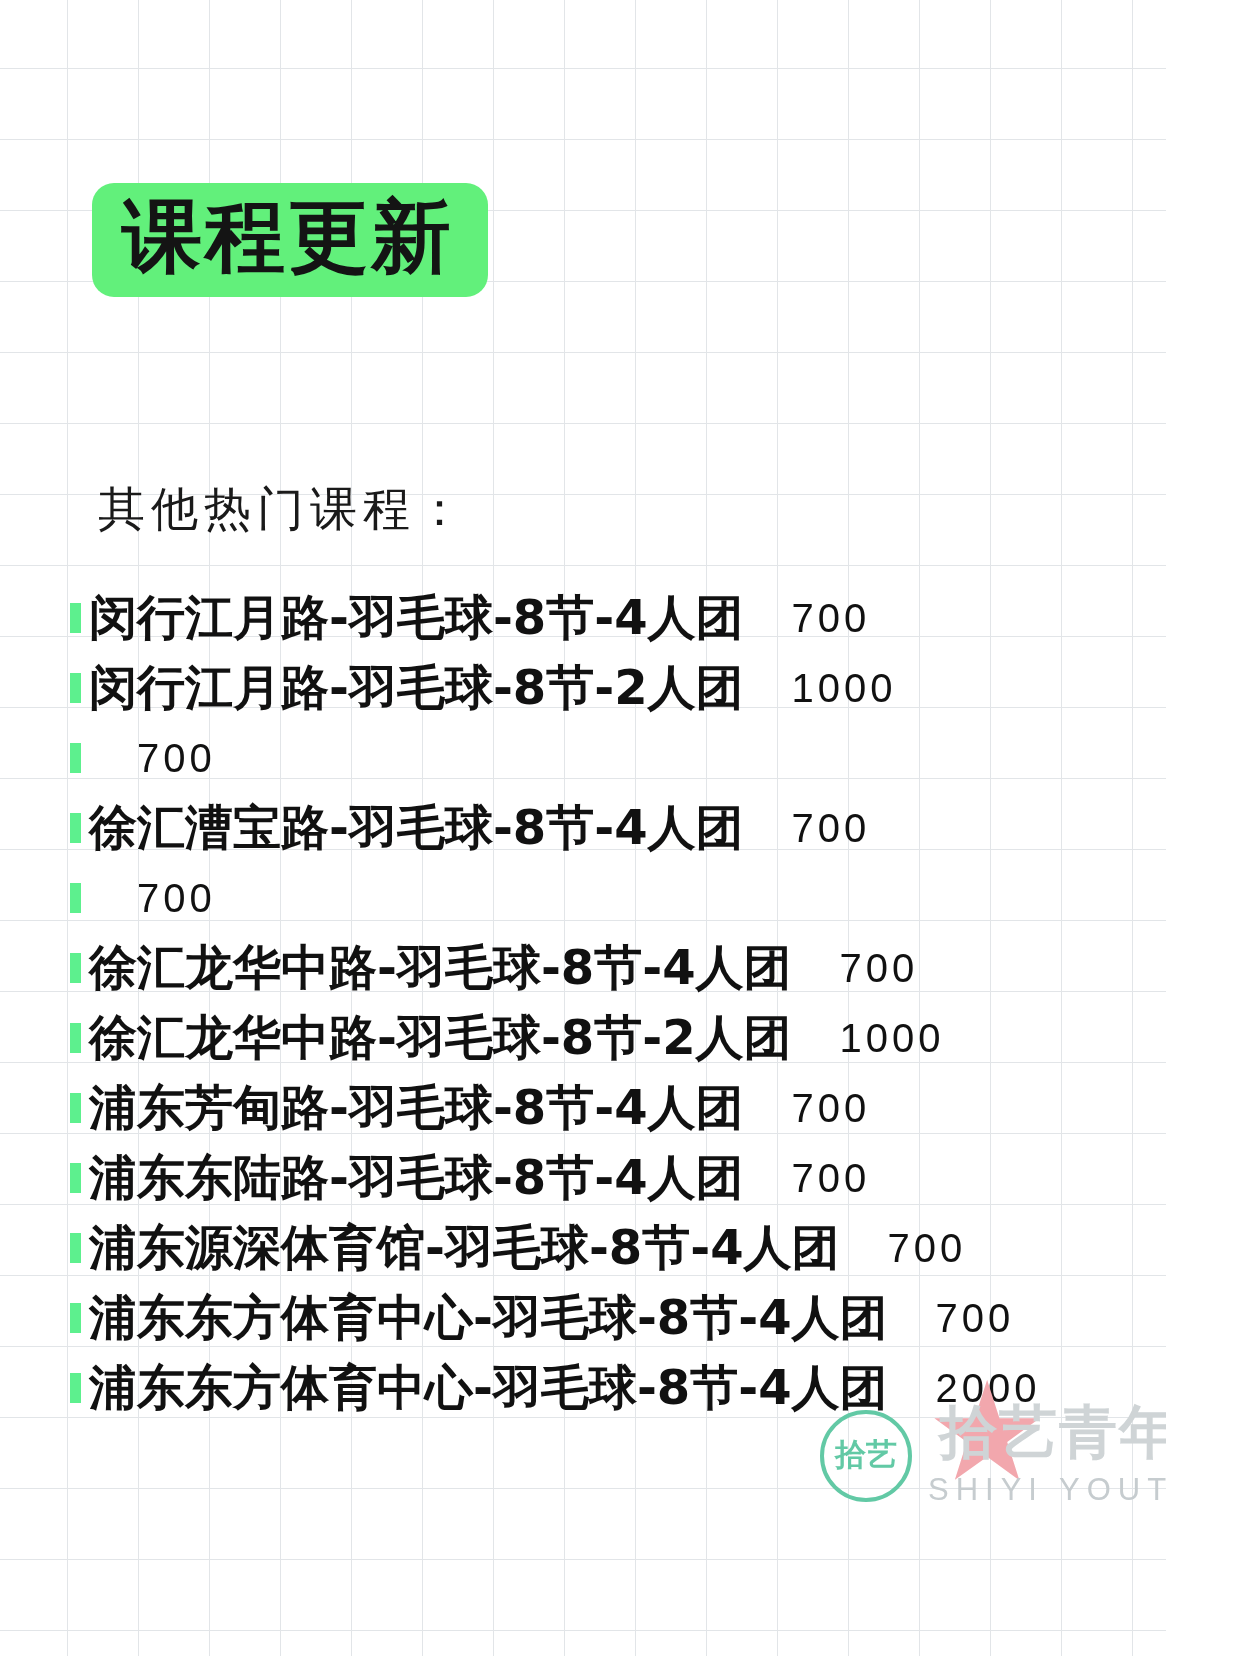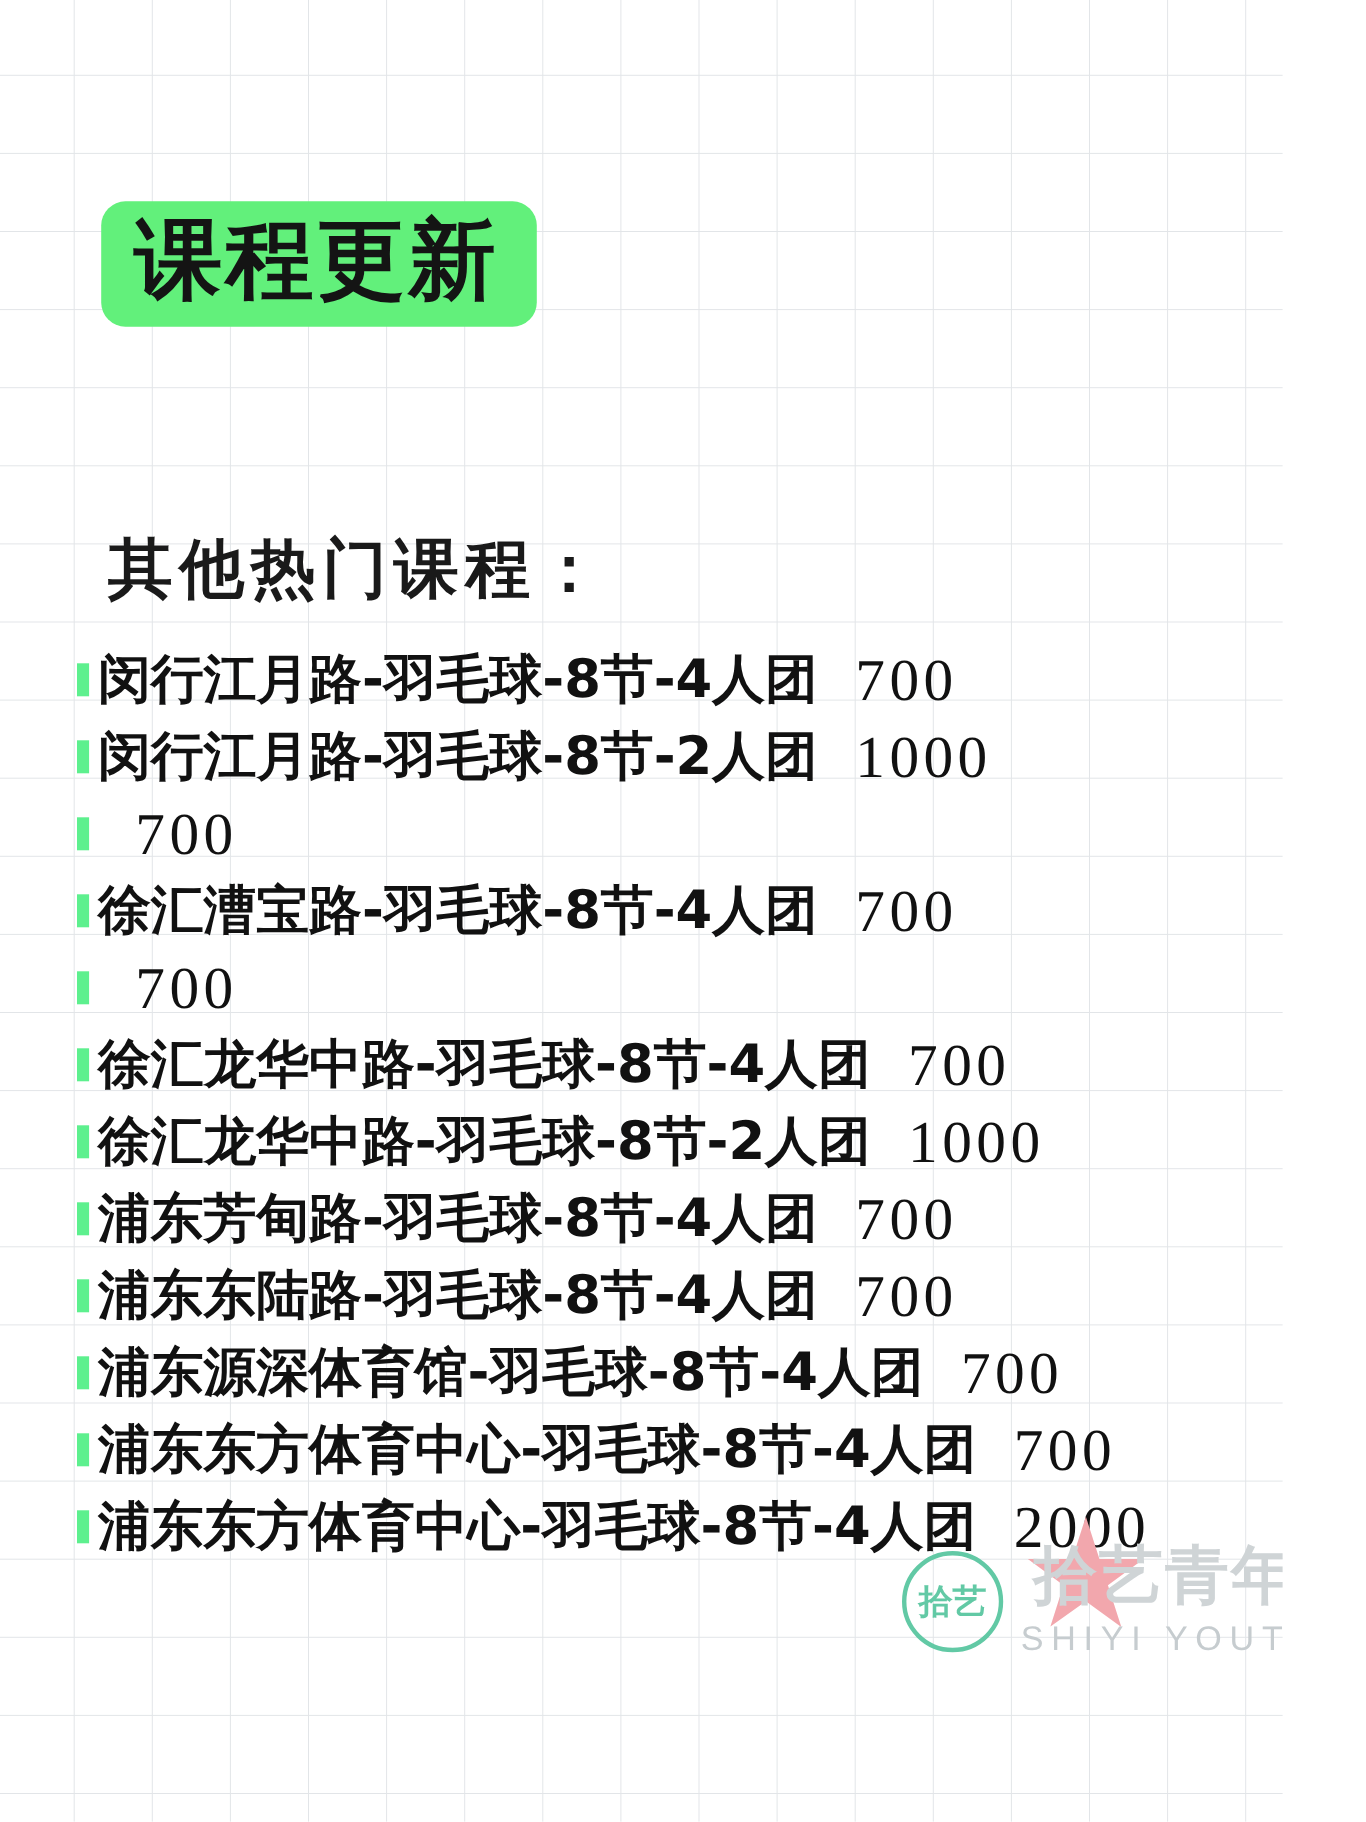--- a/index.html
+++ b/index.html
@@ -50,22 +50,22 @@
     letter-spacing: 3px;
     white-space: nowrap;
   }
 
   
   #section-heading {
     position: absolute;
     left: 98px;
     top: 478px;
     font-family: "DejaVu Sans", "Liberation Sans", sans-serif;
-    font-size: 59px;
-    font-weight: 700;
+    font-size: 47px;
+    font-weight: 400;
     color: #1a1a1a;
     letter-spacing: 6px;
     white-space: nowrap;
     text-align: right;
   }
 
   
   #course-list {
     position: absolute;
     left: 70px;
@@ -86,26 +86,26 @@
     margin-right: 8px;
   }
   .course-name {
     font-family: "DejaVu Sans", "Liberation Sans", sans-serif;
     font-size: 48px;
     font-weight: 700;
     color: #111111;
     letter-spacing: 0px;
   }
   .course-price {
-    font-family: Liberation Serif, serif;
-    font-size: 54px;
+    font-family: Liberation Sans, sans-serif;
+    font-size: 40px;
     font-weight: 500;
     color: #111111;
     letter-spacing: 4px;
-    margin-left: 34px;
+    margin-left: 48px;
   }
 
   
   #watermark {
     position: absolute;
     left: 812px;
     top: 1396px;
     width: 330px;
     height: 130px;
   }
@@ -137,21 +137,21 @@
     border-radius: 50%;
     box-sizing: border-box;
   }
   #wm-circle-text {
     position: absolute;
     left: 0;
     top: 50%;
     transform: translateY(-50%);
     width: 100%;
     text-align: center;
-    font-family: Liberation Serif, serif;
+    font-family: Liberation Mono, monospace;
     font-size: 31px;
     font-weight: 700;
     color: #62c9a5;
     line-height: 1;
   }
   #wm-main {
     position: absolute;
     left: 112px;
     top: 6px;
     font-family: "DejaVu Sans", "Liberation Sans", sans-serif;

